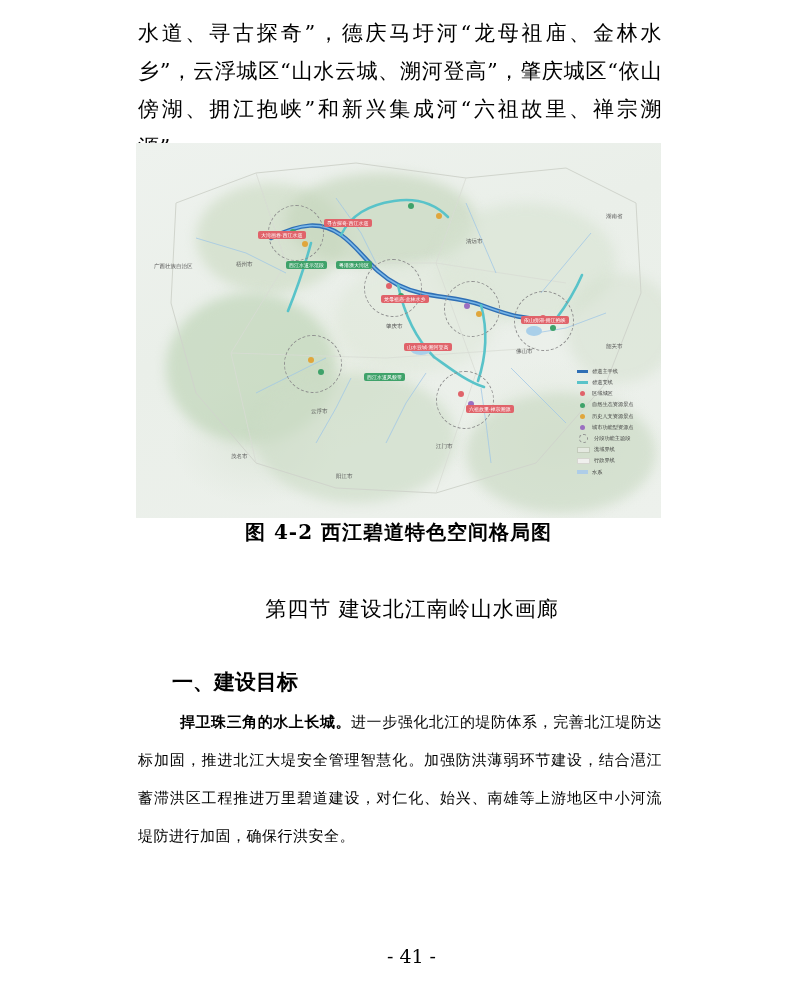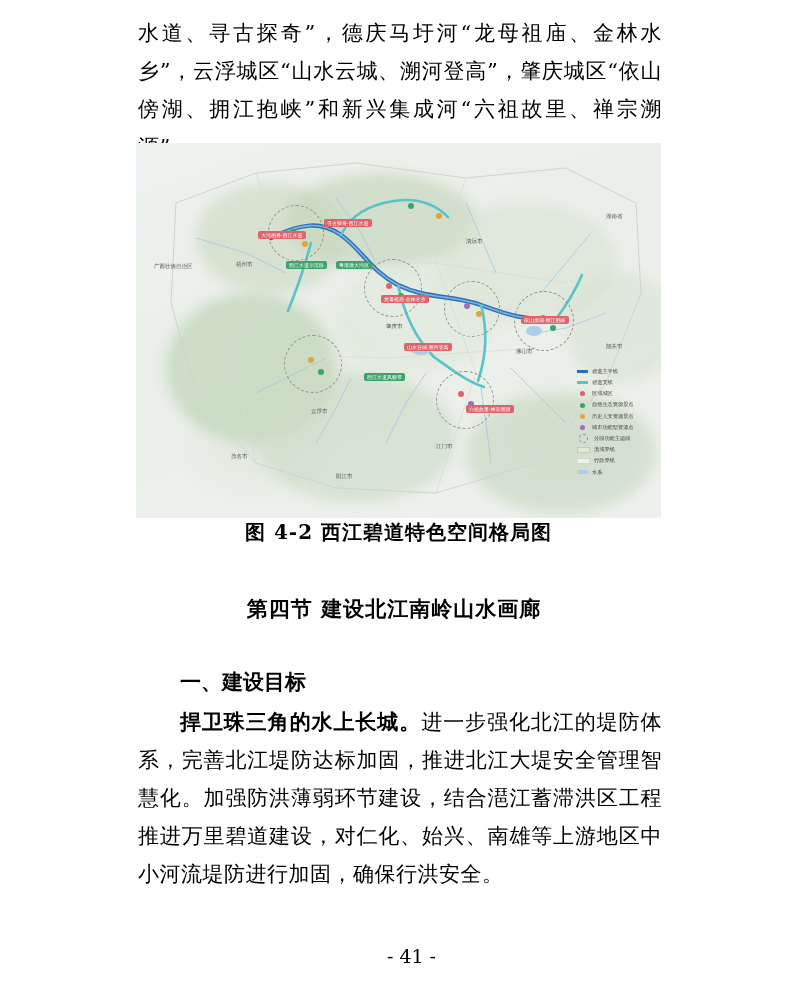--- a/index.html
+++ b/index.html
@@ -145,43 +145,43 @@
     top: 519px;
     width: 525px;
     text-align: center;
     font-size: 20px;
     font-weight: bold;
     font-family: "DejaVu Serif", "Liberation Serif", serif;
     letter-spacing: 1px;
   }
   .section-heading {
     position: absolute;
-    left: 132px;
+    left: 150px;
     top: 595px;
     width: 524px;
     text-align: center;
     font-size: 21px;
-    font-weight: bold;
+    font-weight: normal;
     letter-spacing: 1px;
   }
   .sub-heading {
     position: absolute;
-    left: 138px;
+    left: 130px;
     top: 668px;
     width: 524px;
     font-size: 21px;
     font-weight: bold;
     text-indent: 42px;
   }
   .body-text2 {
     position: absolute;
     left: 138px;
     top: 703px;
     width: 524px;
-    font-size: 21px;
+    font-size: 15px;
     line-height: 38px;
     letter-spacing: 0.5px;
     text-align: justify;
     text-justify: inter-ideograph;
     text-indent: 42px;
   }
   .body-text2 .lead {
     font-weight: bold;
   }
   .page-number {

